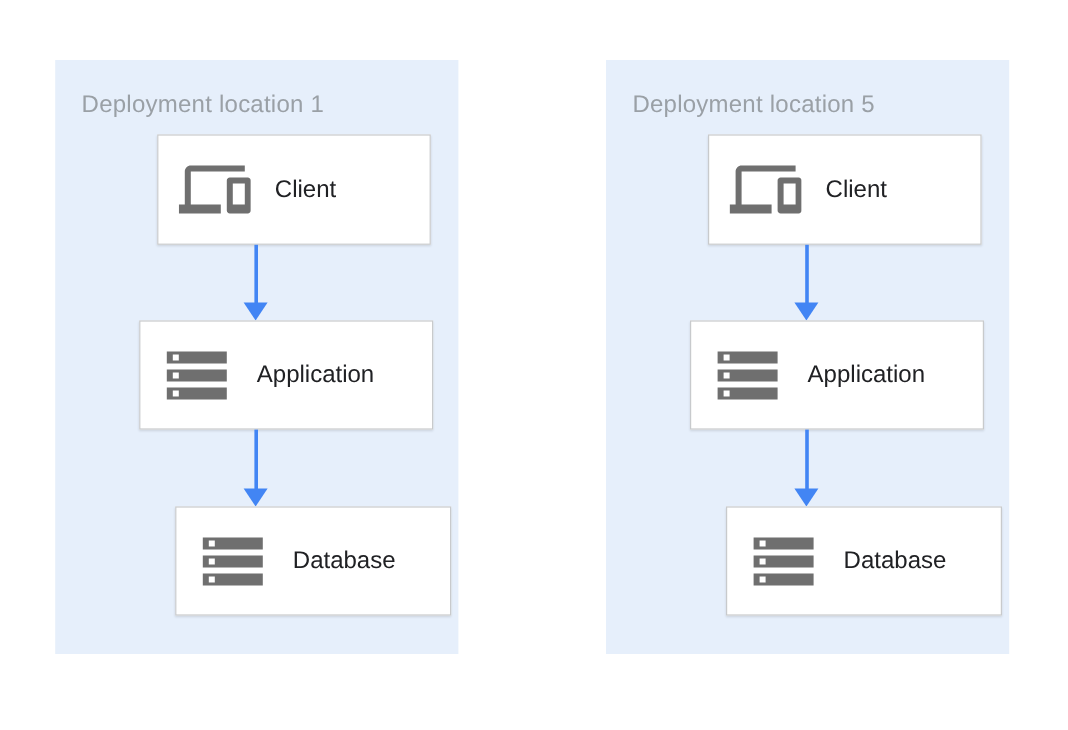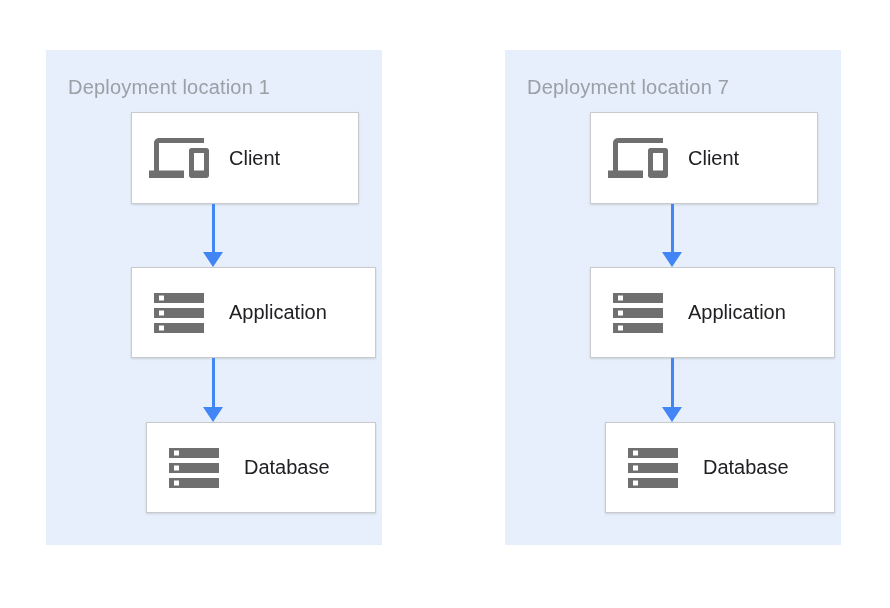--- a/index.html
+++ b/index.html
@@ -35,21 +35,21 @@
     display: flex;
     align-items: center;
     gap: 20px;
     padding-left: 17px;
     background: var(--node-bg, #ffffff);
     border: 1px solid var(--node-border, #c8cacc);
     box-shadow: 0 1px 2px rgba(0,0,0,0.12);
     margin-left: 32px;
   }
   .node-client      { left: 53px; top: 62px;  width: 228px; height: 92px; }
-  .node-application { left: 53px; top: 217px; width: 245px; height: 91px; }
+  .node-application { left: 38px; top: 217px; width: 245px; height: 91px; }
   .node-database    { left: 68px; top: 372px; width: 230px; height: 91px; }
   .node-label {
     font-size: 20px;
     color: var(--label-text, #202124);
     white-space: nowrap;
   }
   .icon { display: flex; align-items: center; color: var(--icon, #6f6f6f); }
   .icon svg { display: block; }
   .arrow {
     position: absolute;
@@ -117,21 +117,21 @@
       <span class="icon">
         <svg width="60" height="60" viewBox="0 0 24 24" fill="currentColor" aria-hidden="true">
           <path d="M2 20h20v-4H2v4zm2-3h2v2H4v-2zM2 4v4h20V4H2zm4 3H4V5h2v2zm-4 7h20v-4H2v4zm2-3h2v2H4v-2z"></path>
         </svg>
       </span>
       <span class="node-label">Database</span>
     </div>
   </div>
 
   <div class="panel panel-2">
-    <div class="panel-title">Deployment location 7</div>
+    <div class="panel-title">Deployment location 5</div>
 
     <div class="node node-client">
       <span class="icon">
         <svg width="60" height="60" viewBox="0 0 24 24" fill="currentColor" aria-hidden="true">
           <path d="M4 6h18V4H4c-1.1 0-2 .9-2 2v11H0v3h14v-3H4V6zm19 2h-6c-.55 0-1 .45-1 1v10c0 .55.45 1 1 1h6c.55 0 1-.45 1-1V9c0-.55-.45-1-1-1zm-1 9h-4v-7h4v7z"></path>
         </svg>
       </span>
       <span class="node-label">Client</span>
     </div>
 

